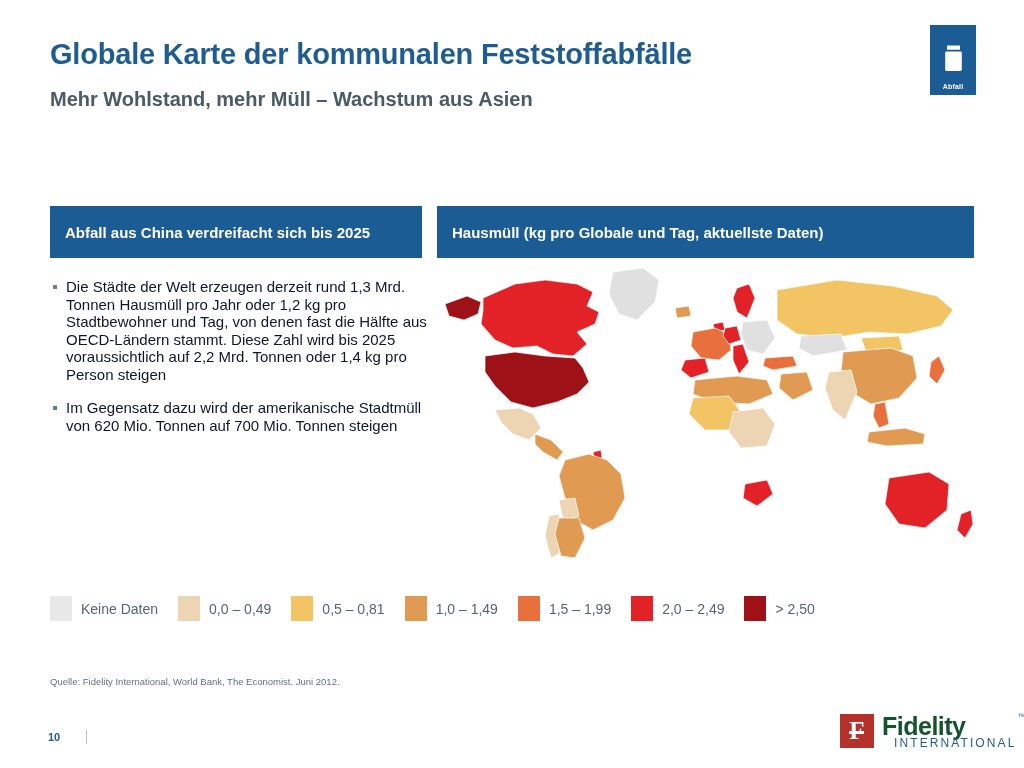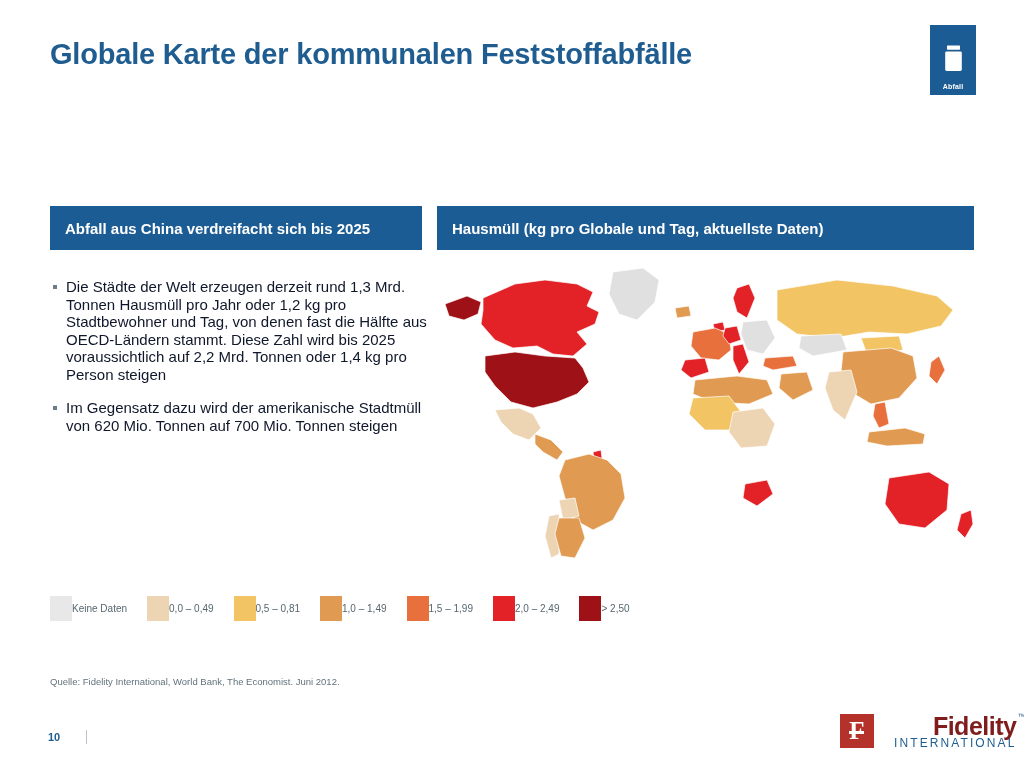--- a/index.html
+++ b/index.html
@@ -59,21 +59,21 @@
   .panel-head {
     position: absolute;
     background: #1c5c94;
     color: #ffffff;
     font-size: 15px;
     font-weight: bold;
     display: flex;
     align-items: center;
     padding-left: 15px;
     box-sizing: border-box;
-    height: 44px;
+    height: 52px;
   }
   #head-left  { left: 50px;  top: 206px; width: 372px; }
   #head-right { left: 437px; top: 206px; width: 537px; }
 
   
   .bullets {
     position: absolute;
     left: 50px; top: 278px;
     width: 378px;
   }
@@ -111,22 +111,23 @@
   .legend-item {
     display: flex;
     align-items: center;
     margin-right: 6px;
   }
   .legend-sw {
     width: 22px; height: 25px;
     flex: 0 0 auto;
   }
   .legend-lb {
-    font-size: 10px;
+    font-size: 14px;
     color: #56666f;
+    margin-left: 9px;
     margin-right: 14px;
     white-space: nowrap;
   }
 
   
   .source {
     position: absolute;
     left: 50px; top: 676px;
     font-size: 9.5px;
     color: #62727c;
@@ -168,24 +169,23 @@
     content: "";
     position: absolute;
     left: 9px; top: 17px;
     width: 15px; height: 3px;
     background: #ffffff;
   }
   .logo-words { margin-left: 8px; position: relative; }
   .logo-name {
     font-size: 25px;
     font-weight: bold;
-    color: #7f1d1d;
+    color: #14532d;
     line-height: 24px;
     letter-spacing: -0.5px;
-    text-align: right;
   }
   .logo-tm {
     position: absolute;
     right: -9px; top: -2px;
     font-size: 8px;
     color: #1f5d91;
   }
   .logo-sub {
     font-size: 12px;
     font-weight: normal;
@@ -194,20 +194,21 @@
     line-height: 10px;
     padding-left: 12px;
   }
 </style>
 </head>
 <body>
 
 <div id="slide">
 
   <div class="title">Globale Karte der kommunalen Feststoffabfälle</div>
+  <div class="subtitle">Mehr Wohlstand, mehr Müll – Wachstum aus Asien</div>
 
   <div class="badge">
     <span class="bin">
       <svg width="19" height="27" viewBox="0 0 19 27">
         <rect x="3" y="0.5" width="13" height="4.2" rx="0.6" fill="#ffffff"></rect>
         <rect x="1.2" y="6.4" width="16.6" height="19.6" rx="1.4" fill="#ffffff"></rect>
       </svg>
     </span>
     <span class="badge-label">Abfall</span>
   </div>

